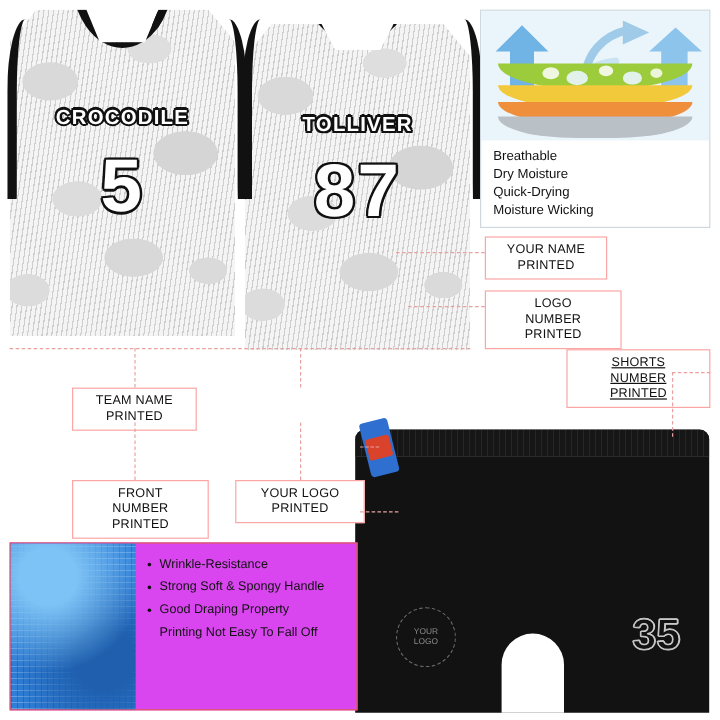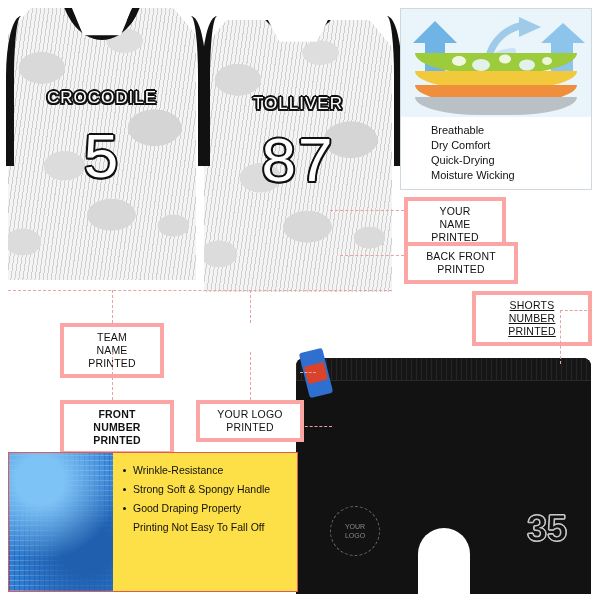--- a/index.html
+++ b/index.html
@@ -8,21 +8,21 @@
     background:#ffffff;
     font-family:"Liberation Sans", sans-serif;
     position:relative;
     overflow:hidden;
   }
   .stage{position:absolute;left:0;top:0;width:600px;height:600px;}
 
   
   .callout{
     position:absolute;
-    border:4px solid #fca5a5;
+    border:1px solid #fca5a5;
     background:#ffffff;
     color:#111;
     font-size:10.5px;
     line-height:13px;
     text-align:center;
     padding:4px 16px;
     box-sizing:border-box;
     letter-spacing:.2px;
   }
   .callout span{display:block;}
@@ -51,21 +51,21 @@
       repeating-linear-gradient(98deg, rgba(120,120,120,.30) 0 1px, rgba(255,255,255,0) 1px 4px);
   }
   .neck{
     position:absolute;top:-30px;left:50%;transform:translateX(-50%);
     width:86px;height:62px;border-radius:0 0 50% 50%/0 0 100% 100%;
     background:#ffffff;border:9px solid #111;box-sizing:border-box;
   }
   .jtext{
     position:absolute;left:0;right:0;text-align:center;
     font-family:"Liberation Sans", sans-serif;
-    font-weight:normal;color:#ffffff;
+    font-weight:bold;color:#ffffff;
     -webkit-text-stroke:2px #111;
     paint-order:stroke fill;
     text-shadow:
       2px 0 0 #111,-2px 0 0 #111,0 2px 0 #111,0 -2px 0 #111,
       1.5px 1.5px 0 #111,-1.5px 1.5px 0 #111,1.5px -1.5px 0 #111,-1.5px -1.5px 0 #111;
   }
   .name-text{font-size:17px;letter-spacing:1px;}
   .num-text{font-size:62px;letter-spacing:2px;}
 
   
@@ -106,26 +106,26 @@
     position:absolute;left:2px;top:14px;width:20px;height:18px;background:#d9432c;border-radius:2px;
   }
 
   
   .tech{
     position:absolute;left:400px;top:8px;width:192px;height:182px;
     border:1px solid #cfd8df;background:#ffffff;box-sizing:border-box;
   }
   .tech-img{position:absolute;left:0;top:0;right:0;height:108px;background:#eaf4fb;overflow:hidden;}
   .layer{position:absolute;left:14px;right:14px;height:18px;border-radius:0 0 40% 40%/0 0 100% 100%;}
-  .tech-list{position:absolute;left:0;right:0;top:110px;padding:4px 10px;font-size:11px;line-height:15px;color:#111;margin-left:20px;}
+  .tech-list{position:absolute;left:0;right:0;top:110px;padding:4px 10px;font-size:11px;line-height:15px;color:#111;}
 
   
   .mesh-panel{
     position:absolute;left:8px;top:452px;width:290px;height:140px;
-    border:1px solid #e05a5a;background:#fde047;box-sizing:border-box;
+    border:1px solid #e05a5a;background:#d946ef;box-sizing:border-box;
     display:flex;
   }
   .mesh-img{
     width:104px;height:100%;
     background-color:#2f7fd8;
     background-image:
       radial-gradient(circle at 30% 20%, #7ec3f5 0 18%, rgba(126,195,245,0) 60%),
       radial-gradient(circle at 75% 70%, #1f5fae 0 20%, rgba(31,95,174,0) 65%),
       repeating-linear-gradient(0deg, rgba(255,255,255,.25) 0 1px, rgba(0,0,0,0) 1px 5px),
       repeating-linear-gradient(90deg, rgba(0,0,0,.18) 0 1px, rgba(0,0,0,0) 1px 5px);
@@ -183,21 +183,21 @@
       <svg width="192" height="108" viewBox="0 0 192 108" style="position:absolute;left:0;top:0;">
         <ellipse cx="58" cy="52" rx="7" ry="5" fill="#ffffff" opacity="0.85"></ellipse>
         <ellipse cx="80" cy="56" rx="9" ry="6" fill="#eaf6ff" opacity="0.9"></ellipse>
         <ellipse cx="104" cy="50" rx="6" ry="4.5" fill="#ffffff" opacity="0.85"></ellipse>
         <ellipse cx="126" cy="56" rx="8" ry="5.5" fill="#eaf6ff" opacity="0.9"></ellipse>
         <ellipse cx="146" cy="52" rx="5" ry="4" fill="#ffffff" opacity="0.8"></ellipse>
       </svg>
     </div>
     <div class="tech-list">
       <div>Breathable</div>
-      <div>Dry Comfort</div>
+      <div>Dry Moisture</div>
       <div>Quick-Drying</div>
       <div>Moisture Wicking</div>
     </div>
   </div>
 
   <div class="shorts" style="left:296px;top:326px;width:295px;height:236px;margin-top:32px;">
     <div class="waist"></div>
     <div class="crotch"></div>
     <div class="logo-circle" style="left:34px;top:148px;">
       <span>YOUR</span>
@@ -208,36 +208,36 @@
   <div class="pocket-tag" style="left:304px;top:350px;">
     <div class="pt-inner"></div>
   </div>
 
   <div class="callout" style="left:404px;top:197px;width:102px;">
     <span>YOUR NAME</span>
     <span>PRINTED</span>
   </div>
 
   <div class="callout" style="left:404px;top:242px;width:114px;">
-    <span>BACK FRONT</span>
+    <span>LOGO NUMBER</span>
     <span>PRINTED</span>
   </div>
 
   <div class="callout" style="left:472px;top:291px;width:120px;text-decoration:underline;">
     <span>SHORTS NUMBER</span>
     <span>PRINTED</span>
   </div>
 
   <div class="callout" style="left:60px;top:323px;width:104px;">
     <span>TEAM NAME</span>
     <span>PRINTED</span>
   </div>
 
 
-  <div class="callout" style="left:60px;top:400px;width:114px;font-weight:bold;">
+  <div class="callout" style="left:60px;top:400px;width:114px;">
     <span>FRONT NUMBER</span>
     <span>PRINTED</span>
   </div>
 
   <div class="callout" style="left:196px;top:400px;width:108px;text-align:center;">
     <span>YOUR LOGO</span>
     <span>PRINTED</span>
   </div>
 
   <div class="leader" style="left:330px;top:210px;width:74px;"></div>

